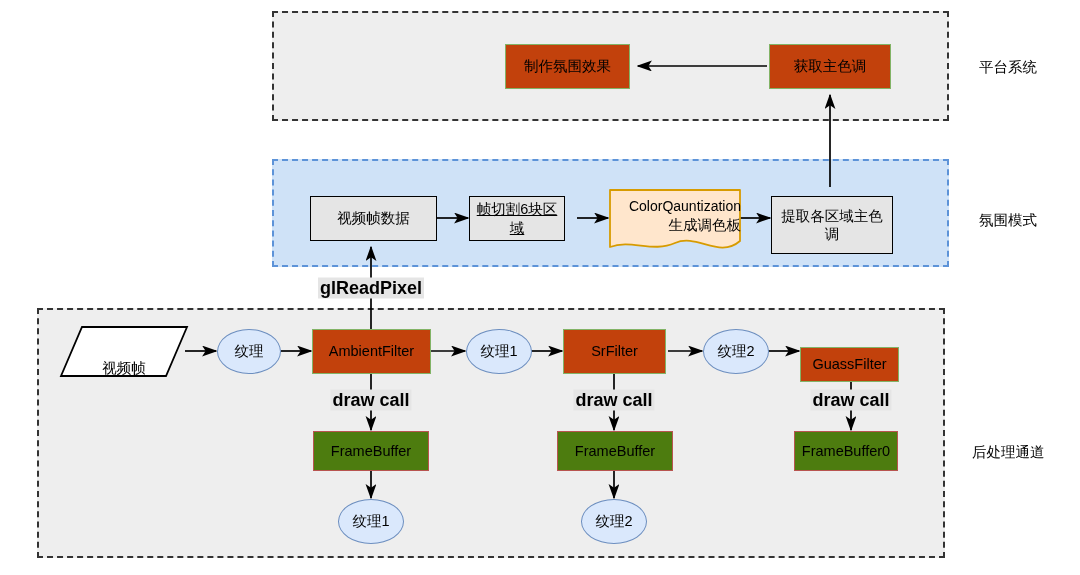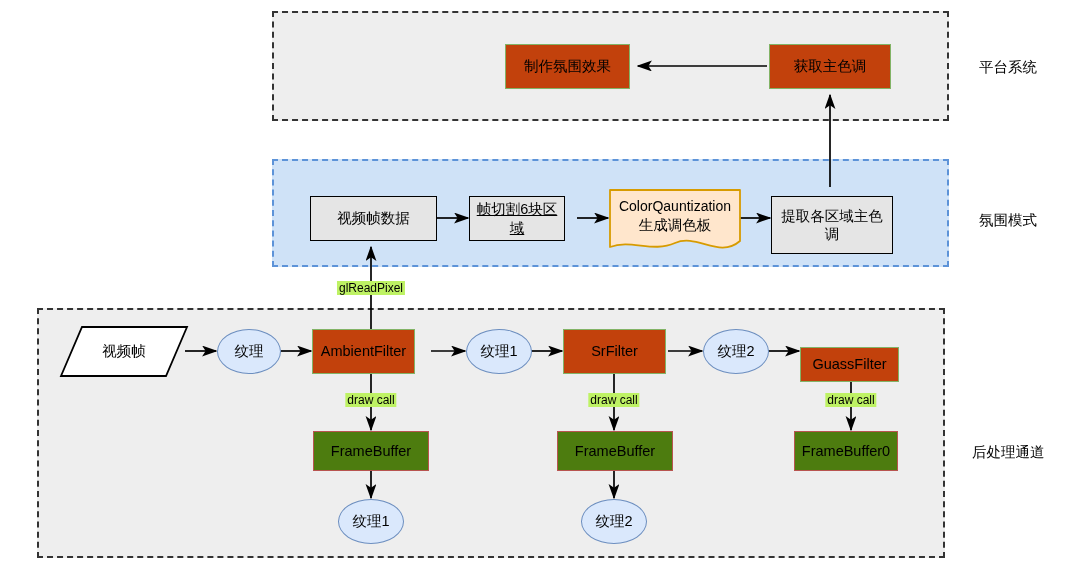--- a/index.html
+++ b/index.html
@@ -52,47 +52,48 @@
     border-radius: 50%;
   }
   .section-label {
     position: absolute;
     font-size: 14.5px;
     color: #000000;
     white-space: nowrap;
   }
   .edge-label {
     position: absolute;
-    font-size: 12px;
-    color: #000000;
-    background: #bef264;
+    font-size: 18px;
+    color: #000000;
+    background: #e5e5e5;
     padding: 0 2px;
     white-space: nowrap;
     transform: translate(-50%, -50%);
+    font-weight: bold;
   }
   .container {
     position: absolute;
     box-sizing: border-box;
   }
   .cont-grey {
     background: #eeeeee;
     border: 2px dashed #333333;
   }
   .cont-blue {
     background: #cfe2f7;
     border: 2px dashed #5d93d8;
   }
   .shape-svg {
     position: absolute;
     overflow: visible;
   }
   .doc-text {
     position: absolute;
     display: flex;
-    align-items: center;
+    align-items: flex-end;
     justify-content: center;
     text-align: center;
     font-size: 14.5px;
     line-height: 1.25;
     color: #000000;
   }
 </style>
 </head>
 <body>
 
@@ -168,21 +169,21 @@
     <path d="M22,1 L127,1 L106,50 L1,50 Z" fill="#ffffff" stroke="#000000" stroke-width="1.8"></path>
   </svg>
   <div class="doc-text" style="left:60px; top:326px; width:128px; height:51px;">
     <span>视频帧</span>
   </div>
 
   <div class="node ellipse-blue" style="left:217px; top:329px; width:64px; height:45px;">
     <span>纹理</span>
   </div>
 
-  <div class="node rect-green" style="left:312px; top:329px; width:103px; height:45px;">
+  <div class="node rect-green" style="left:312px; top:329px; width:119px; height:45px;">
     <span>AmbientFilter</span>
   </div>
 
   <div class="node ellipse-blue" style="left:466px; top:329px; width:66px; height:45px;">
     <span>纹理1</span>
   </div>
 
   <div class="node rect-green" style="left:563px; top:329px; width:103px; height:45px;justify-content:center;">
     <span>SrFilter</span>
   </div>

